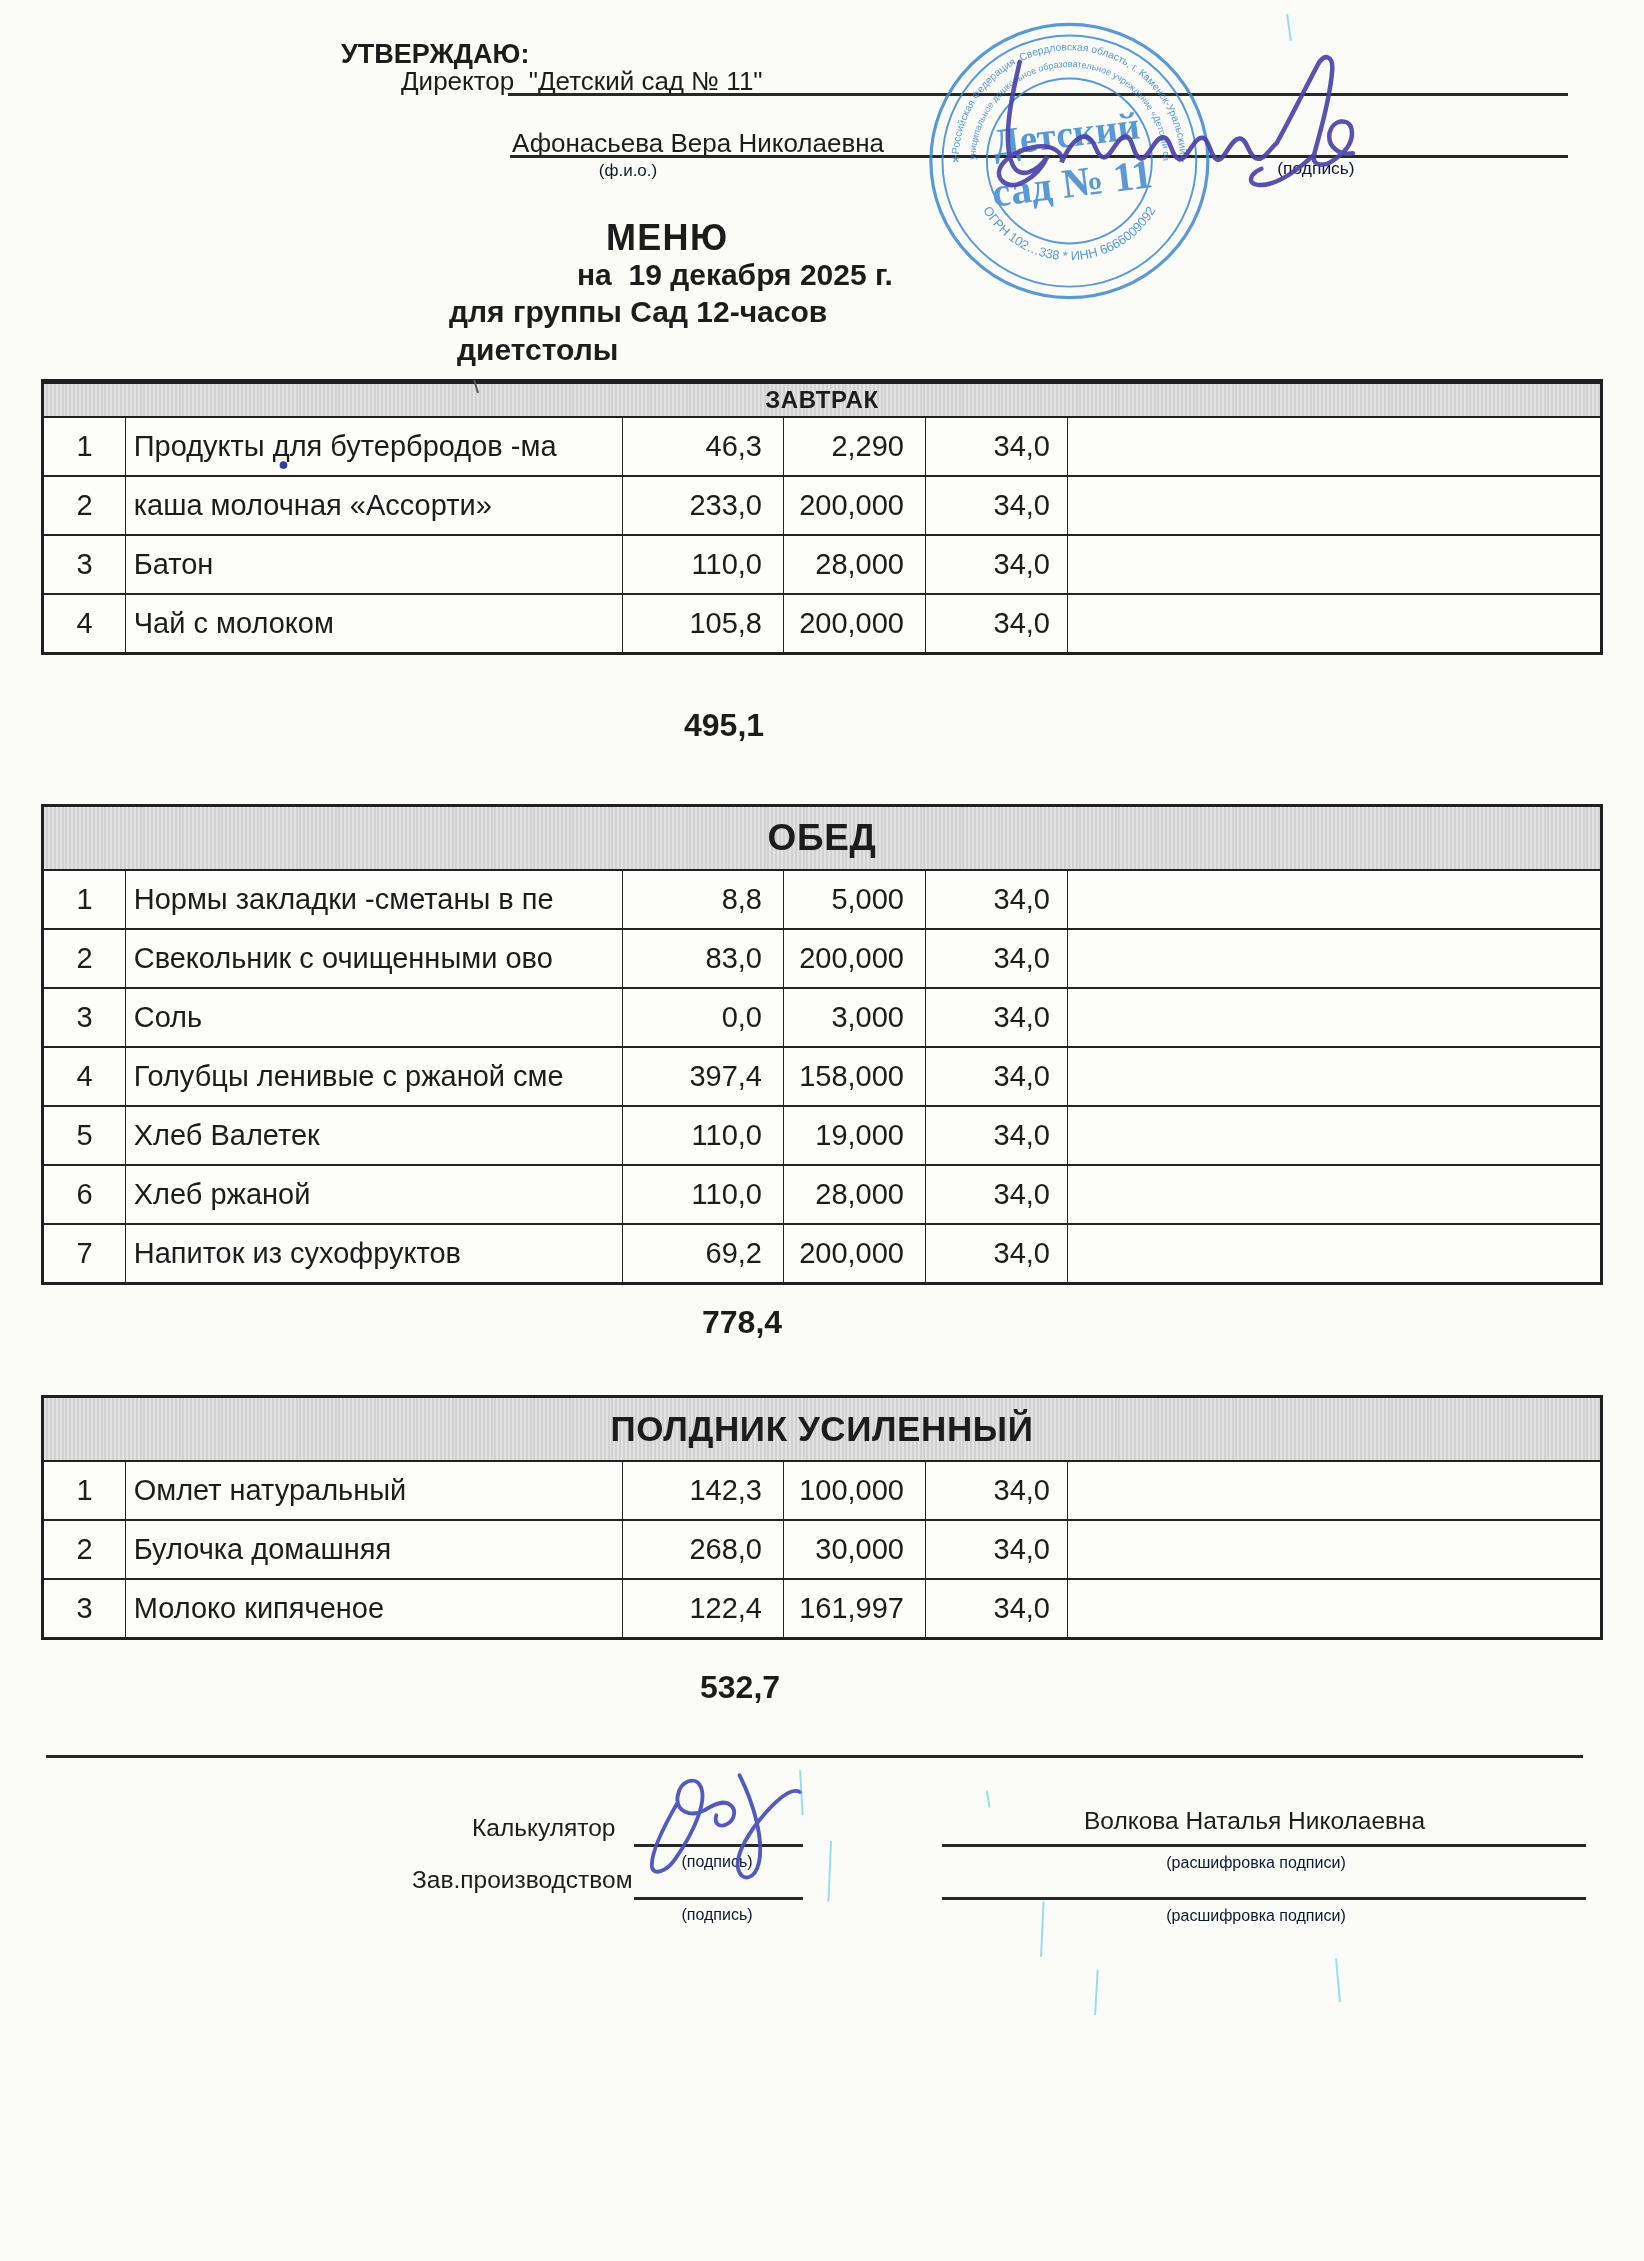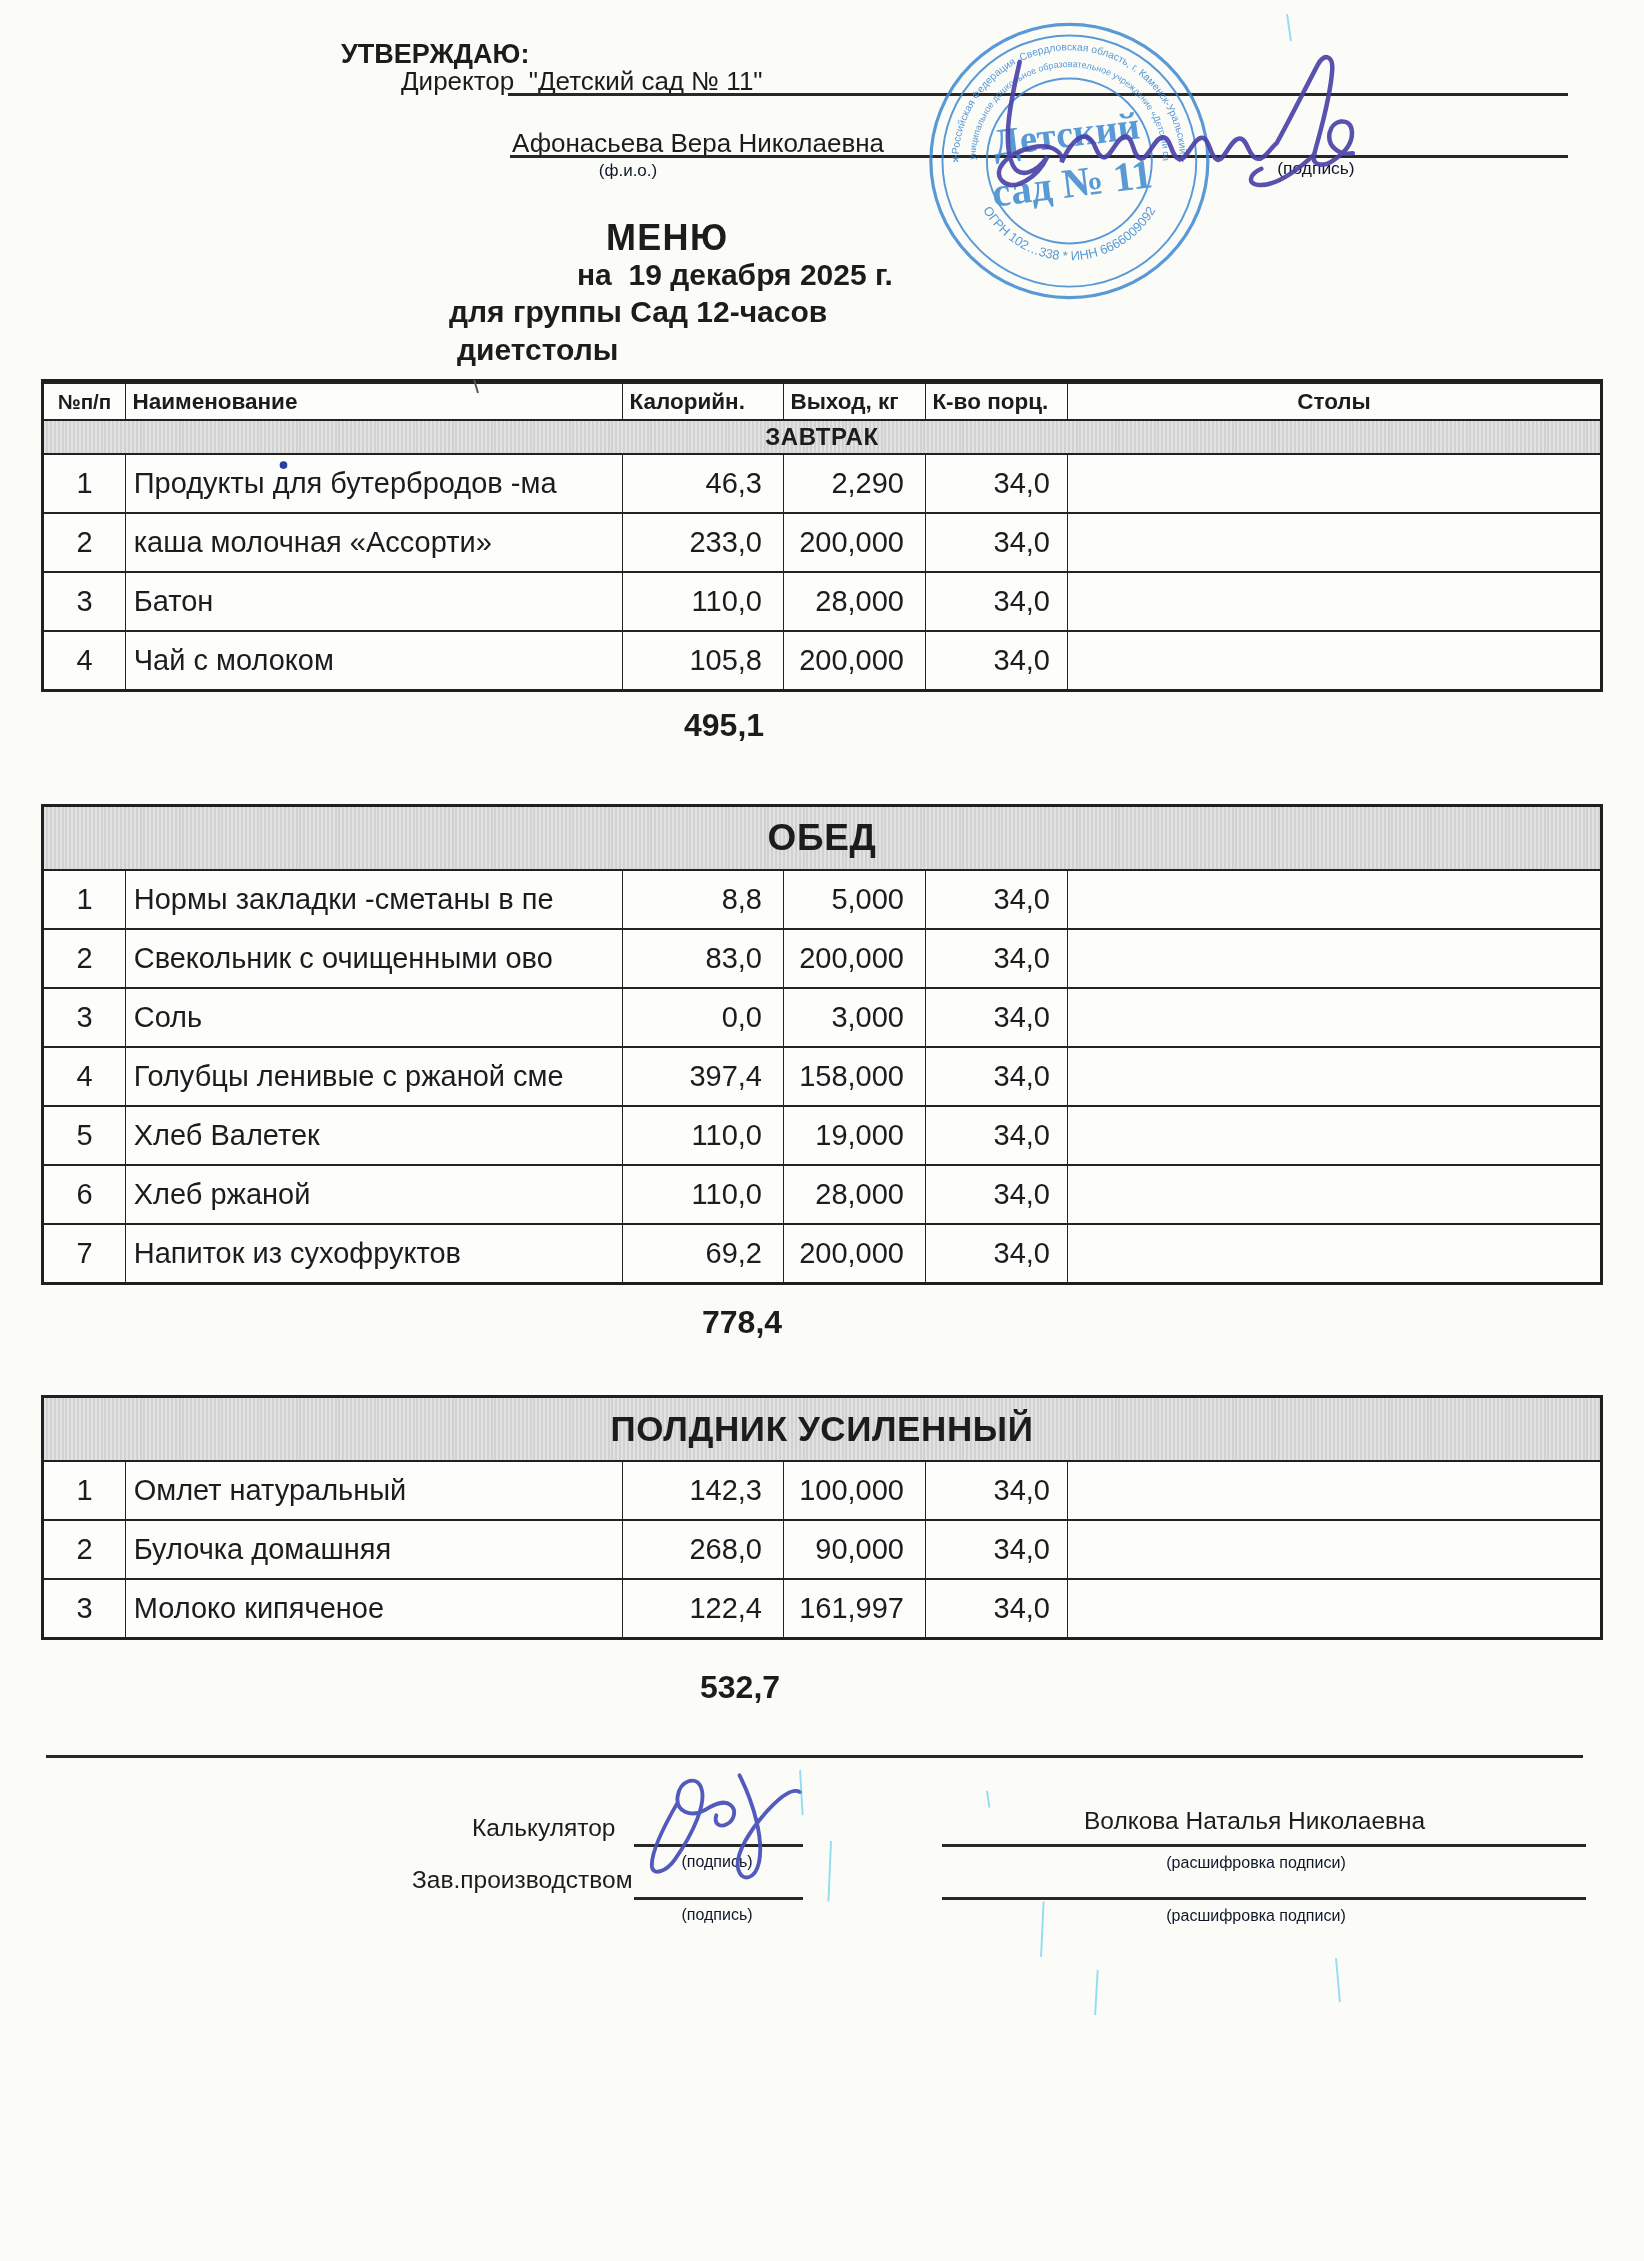--- a/index.html
+++ b/index.html
@@ -45,28 +45,20 @@
 <div class="line" style="left:510px;top:155px;width:1058px"></div>
 <div class="cap" style="left:573px;top:161px;width:110px">(ф.и.о.)</div>
 <div class="cap" style="left:1258px;top:158px;width:116px;font-size:17.4px">(подпись)</div>
 
 <div class="t b" style="left:606px;top:219px;font-size:36px;letter-spacing:1.3px">МЕНЮ</div>
 <div class="t b" style="left:577px;top:259px;font-size:30px">на  19 декабря 2025 г.</div>
 <div class="t b" style="left:449px;top:296px;font-size:30px">для группы Сад 12-часов</div>
 <div class="t b" style="left:457px;top:334px;font-size:30px">диетстолы</div>
 
 <div class="tbl" id="t1" style="top:379px;--rh:57px">
-  <div class="thead">
-    <div class="hc0">№п/п</div>
-    <div class="hc1">Наименование</div>
-    <div class="hc2">Калорийн.</div>
-    <div class="hc3">Выход, кг</div>
-    <div class="hc4">К-во порц.</div>
-    <div class="hc5">Столы</div>
-  </div>
   <div class="band band1">ЗАВТРАК</div>
   <div class="rows">
       <div class="row">
         <div class="c c0">1</div>
         <div class="c c1">Продукты для бутербродов -ма</div>
         <div class="c c2">46,3</div>
         <div class="c c3">2,290</div>
         <div class="c c4">34,0</div>
         <div class="c c5"></div>
       </div>
@@ -169,21 +161,21 @@
         <div class="c c1">Омлет натуральный</div>
         <div class="c c2">142,3</div>
         <div class="c c3">100,000</div>
         <div class="c c4">34,0</div>
         <div class="c c5"></div>
       </div>
       <div class="row">
         <div class="c c0">2</div>
         <div class="c c1">Булочка домашняя</div>
         <div class="c c2">268,0</div>
-        <div class="c c3">90,000</div>
+        <div class="c c3">30,000</div>
         <div class="c c4">34,0</div>
         <div class="c c5"></div>
       </div>
       <div class="row">
         <div class="c c0">3</div>
         <div class="c c1">Молоко  кипяченое</div>
         <div class="c c2">122,4</div>
         <div class="c c3">161,997</div>
         <div class="c c4">34,0</div>
         <div class="c c5"></div>

